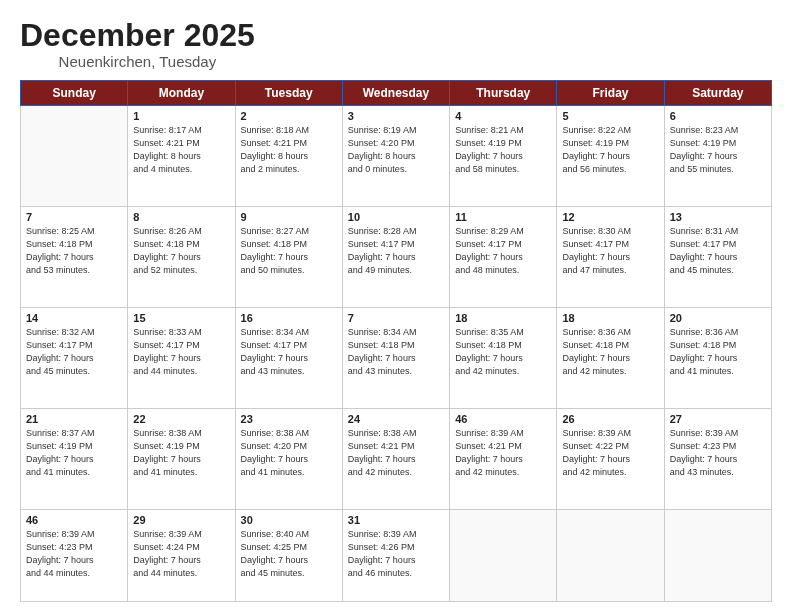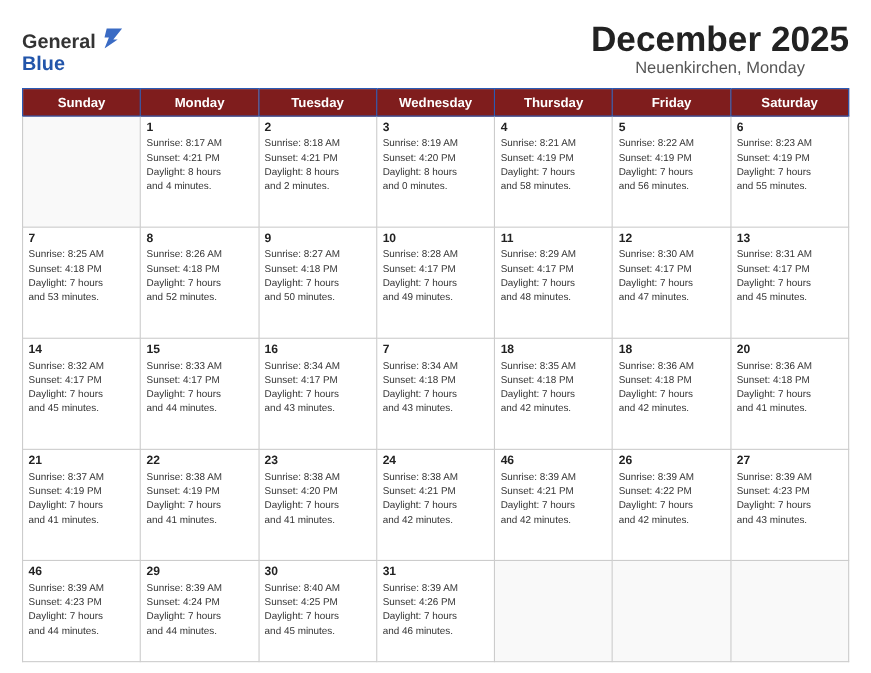--- a/index.html
+++ b/index.html
@@ -95,33 +95,23 @@
     }
     tr:last-child td {
       height: 80px;
     }
   </style>
 </head>
 <body>
 
 <div class="page">
   <div class="header">
-    <div class="logo">
-      <div>
-        <div class="logo-text">
-          <span class="general">General</span><svg class="logo-icon" viewBox="0 0 22 22">
-              <polygon points="8,4 22,4 14,14 18,14 6,22 10,12 6,12" fill="#3a6bc4"></polygon>
-            </svg><br>
-          <span class="blue">Blue</span>
-        </div>
-      </div>
-    </div>
     <div class="title-block">
       <div class="month-title">December 2025</div>
-      <div class="location">Neuenkirchen, Monday</div>
+      <div class="location">Neuenkirchen, Tuesday</div>
     </div>
   </div>
 
   <table class="calendar">
     <thead>
       <tr>
 
       <th>Sunday</th>
           <th>Monday</th>
           <th>Tuesday</th>

